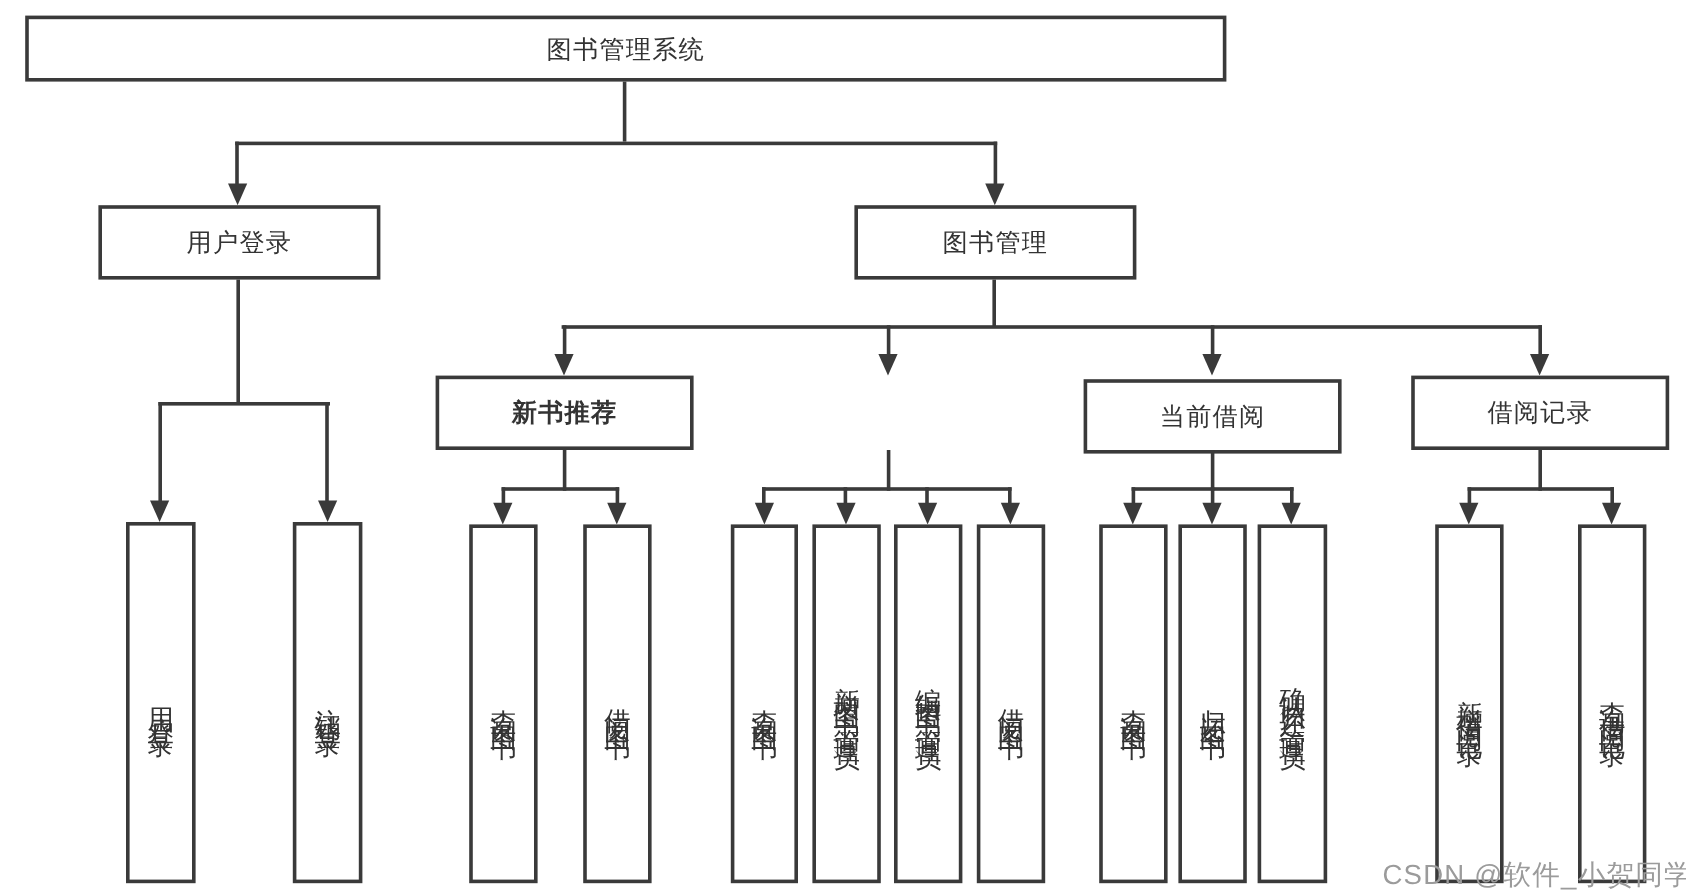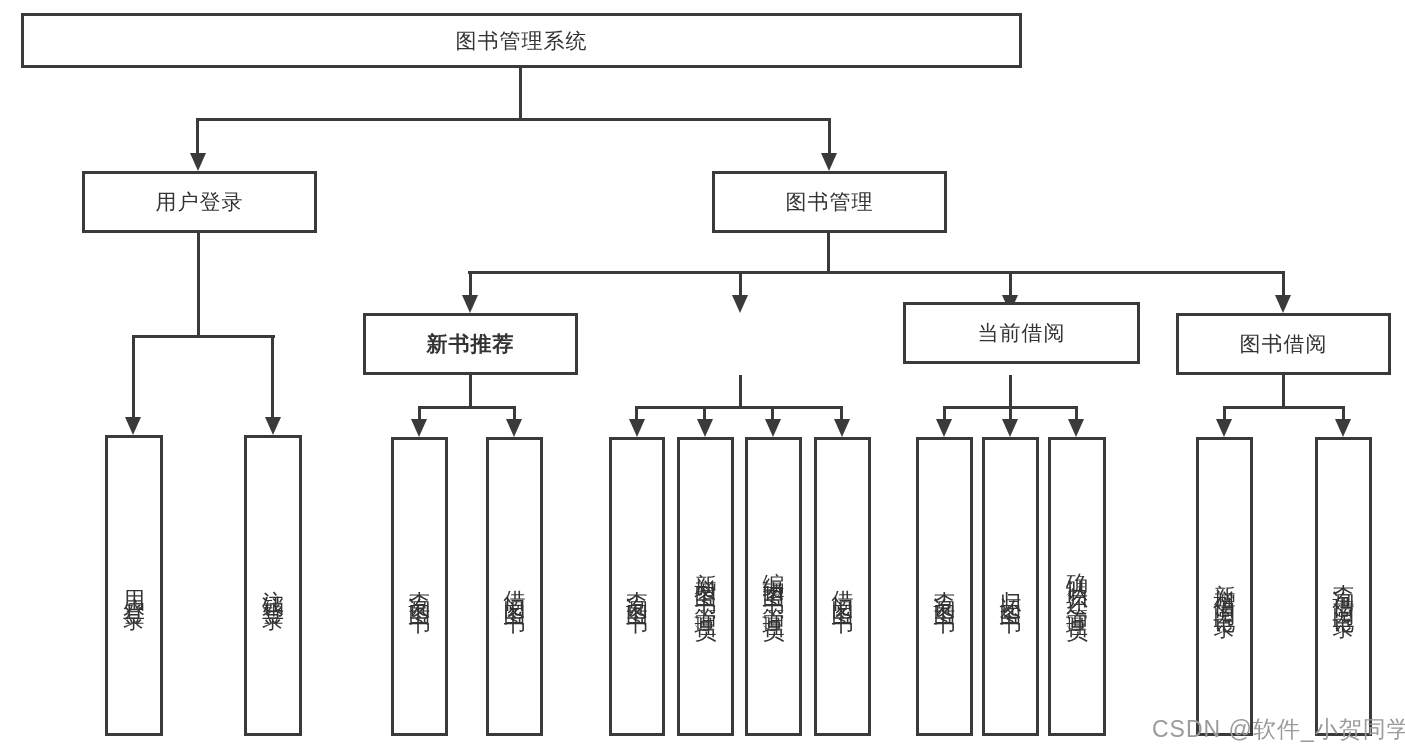--- a/index.html
+++ b/index.html
@@ -66,25 +66,25 @@
   <div class="vline" style="left:739px;top:271px;height:26px;"></div>
   <div class="arrow" style="left:732px;top:295px;"></div>
   <div class="vline" style="left:1009px;top:271px;height:26px;"></div>
   <div class="arrow" style="left:1002px;top:295px;"></div>
   <div class="vline" style="left:1282px;top:271px;height:26px;"></div>
   <div class="arrow" style="left:1275px;top:295px;"></div>
 
   <div class="box hbox" style="left:363px;top:313px;width:215px;height:62px;font-weight:bold;">
     <span class="lbl">新书推荐</span>
   </div>
-  <div class="box hbox" style="left:903px;top:302px;width:237px;height:62px;">
+  <div class="box hbox" style="left:903px;top:316px;width:215px;height:62px;">
     <span class="lbl">当前借阅</span>
   </div>
   <div class="box hbox" style="left:1176px;top:313px;width:215px;height:62px;">
-    <span class="lbl">图书借阅</span>
+    <span class="lbl">借阅记录</span>
   </div>
 
   <div class="vline" style="left:469px;top:375px;height:34px;"></div>
   <div class="hline" style="left:418px;top:406px;width:98px;"></div>
   <div class="vline" style="left:418px;top:406px;height:16px;"></div>
   <div class="arrow" style="left:411px;top:419px;"></div>
   <div class="vline" style="left:513px;top:406px;height:16px;"></div>
   <div class="arrow" style="left:506px;top:419px;"></div>
 
   <div class="vline" style="left:739px;top:375px;height:34px;"></div>

